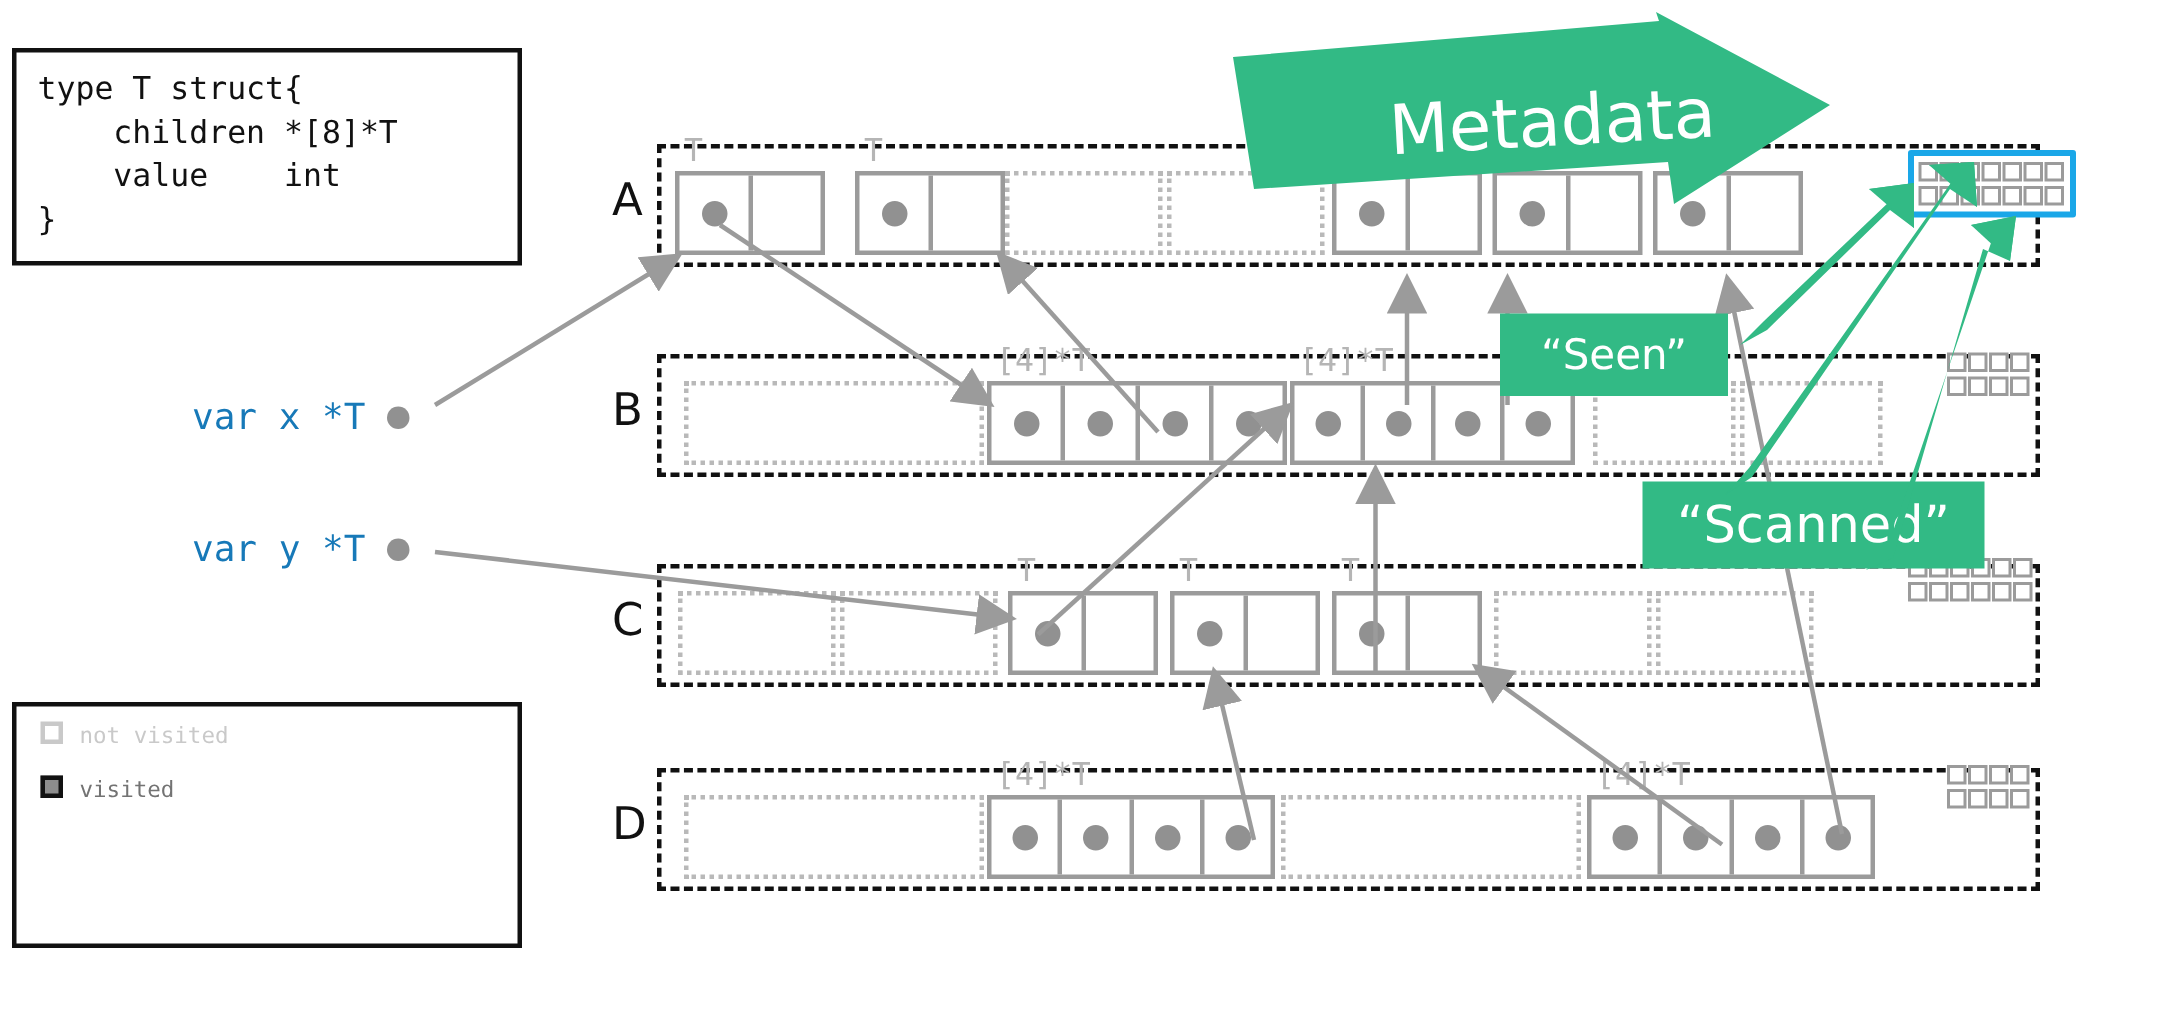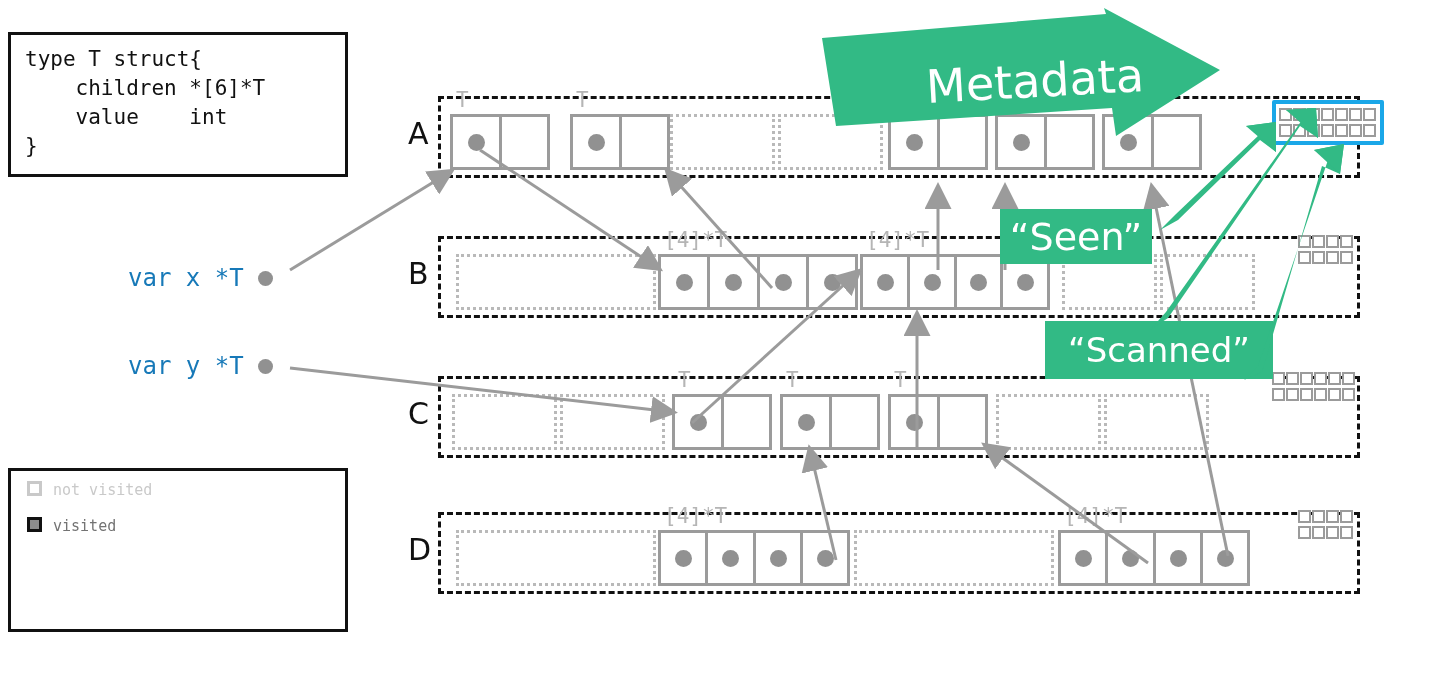--- a/index.html
+++ b/index.html
@@ -45,35 +45,35 @@
      justify-content:space-between;}
   .mgrid .mrow{display:flex;}
   .mgrid .mc{box-sizing:border-box;border:2px solid #9b9b9b;width:13px;height:13px;
      margin-right:1px;background:#fff;}
   .mgrid.hl{border:4px solid #1aa7e8;padding:4px 3px;background:#fff;border-radius:2px;}
 
   
   .greenlbl{position:absolute;background:#32ba85;color:#fff;
      font-family:"DejaVu Sans",sans-serif;font-weight:400;display:flex;
      align-items:center;justify-content:center;}
-  #lbl-seen{left:1000px;top:209px;width:152px;height:55px;font-size:38px;}
-  #lbl-scanned{left:1045px;top:321px;width:228px;height:58px;font-size:34px;}
+  #lbl-seen{left:1000px;top:209px;width:152px;height:55px;font-size:28px;}
+  #lbl-scanned{left:1095px;top:321px;width:228px;height:58px;font-size:34px;}
   #lbl-metadata{left:816px;top:8px;width:410px;height:130px;}
   #lbl-metadata span{position:absolute;left:110px;top:46px;font-size:46px;
      color:#fff;font-family:"DejaVu Sans",sans-serif;transform:rotate(-3.2deg);}
 
   svg.overlay{position:absolute;left:0;top:0;width:1440px;height:675px;
      pointer-events:none;}
 </style>
 </head>
 <body>
 
 <div class="abs" id="struct-box">
   <pre>type T struct{
-    children *[6]*T
+    children *[8]*T
     value    int
 }</pre>
 </div>
 
 <div class="abs" id="legend-box">
   <div class="legend-row">
     <span class="legend-sw" style="border:3px solid #c9c9c9;background:#fff;"></span>
     <span style="color:#c9c9c9;">not visited</span>
   </div>
   <div class="legend-row">

